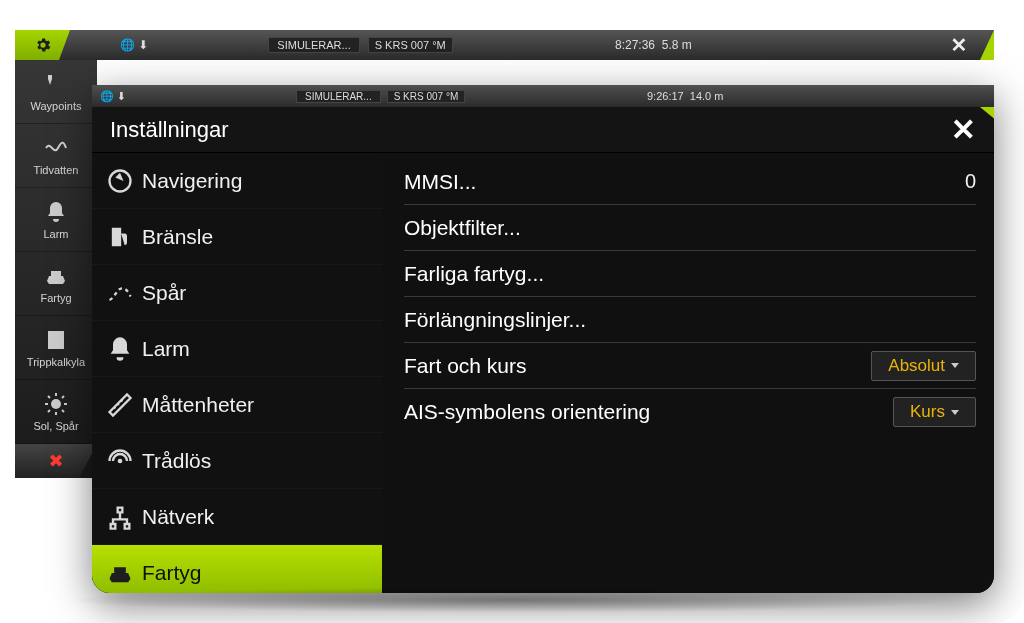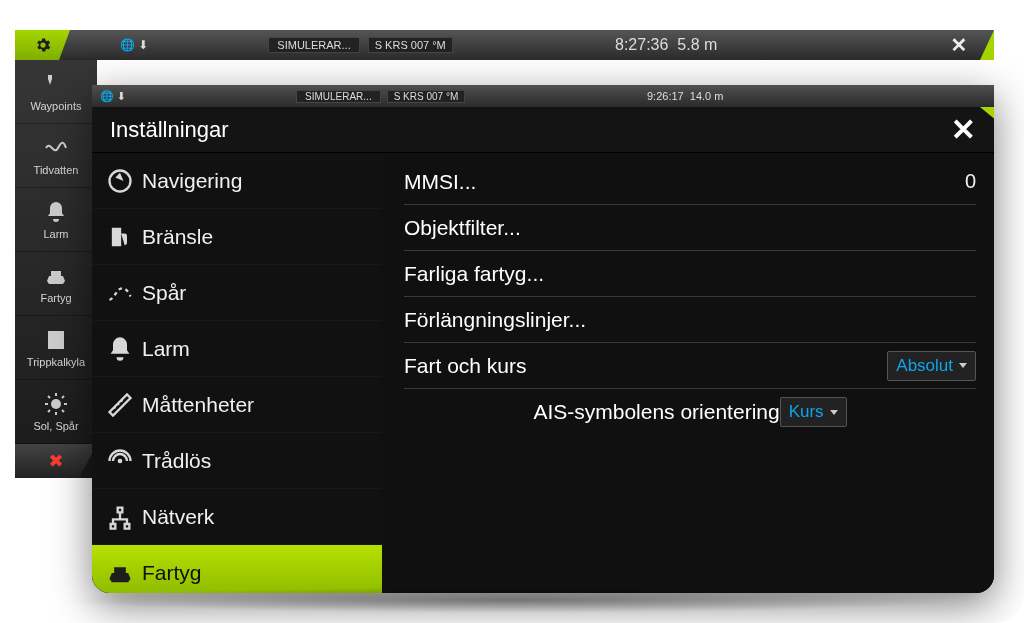--- a/index.html
+++ b/index.html
@@ -63,21 +63,21 @@
     .rear-krs {
       margin-left: 8px;
       background: #222;
       border: 1px solid #444;
       padding: 1px 6px;
       font-size: 11px;
     }
     .rear-time {
       position: absolute;
       left: 600px;
-      font-size: 16px;
+      font-size: 12px;
     }
     .rear-close-corner {
       position: absolute; right: 0; top: 0; height: 30px; width: 70px;
       display:flex;align-items:center;justify-content:center;
       color:#eee;font-size:20px;font-weight:bold;
     }
     .rear-close-corner::before{
       content:"";position:absolute;right:0;top:0;width:14px;height:30px;
       background:#a6d500;clip-path:polygon(100% 0,100% 100%,0 100%);
     }
@@ -162,25 +162,25 @@
     }
     .cat-item.selected svg{fill:#1e1e1e;}
 
     .detail-pane{
       flex:1;background:#101010;color:#fff;padding:6px 18px 0 22px;
     }
     .detail-row{
       height:46px;display:flex;align-items:center;justify-content:space-between;
       border-bottom:1px solid #3a3a3a;font-size:21px;
     }
-    .detail-row:last-of-type{border-bottom:none;justify-content:center;}
+    .detail-row:last-of-type{border-bottom:none;}
     .detail-value{font-size:20px;color:#f2f2f2;}
     .detail-select{
-      background:#222;border:1px solid #555;padding:4px 8px;
-      font-size:17px;color:#0ea5e9;display:flex;align-items:center;gap:6px;border-radius:2px;
+      background:#222;border:1px solid #555;padding:4px 16px;
+      font-size:17px;color:#eab308;display:flex;align-items:center;gap:6px;border-radius:2px;
     }
     .detail-select::after{
       content:"";border-left:4px solid transparent;border-right:4px solid transparent;
       border-top:5px solid #ccc;
     }
 
     .bottom-shadow{
       position:absolute;left:60px;right:60px;bottom:10px;height:26px;
       background:radial-gradient(ellipse at center, rgba(0,0,0,.35), rgba(0,0,0,0) 70%);
       z-index:0;

